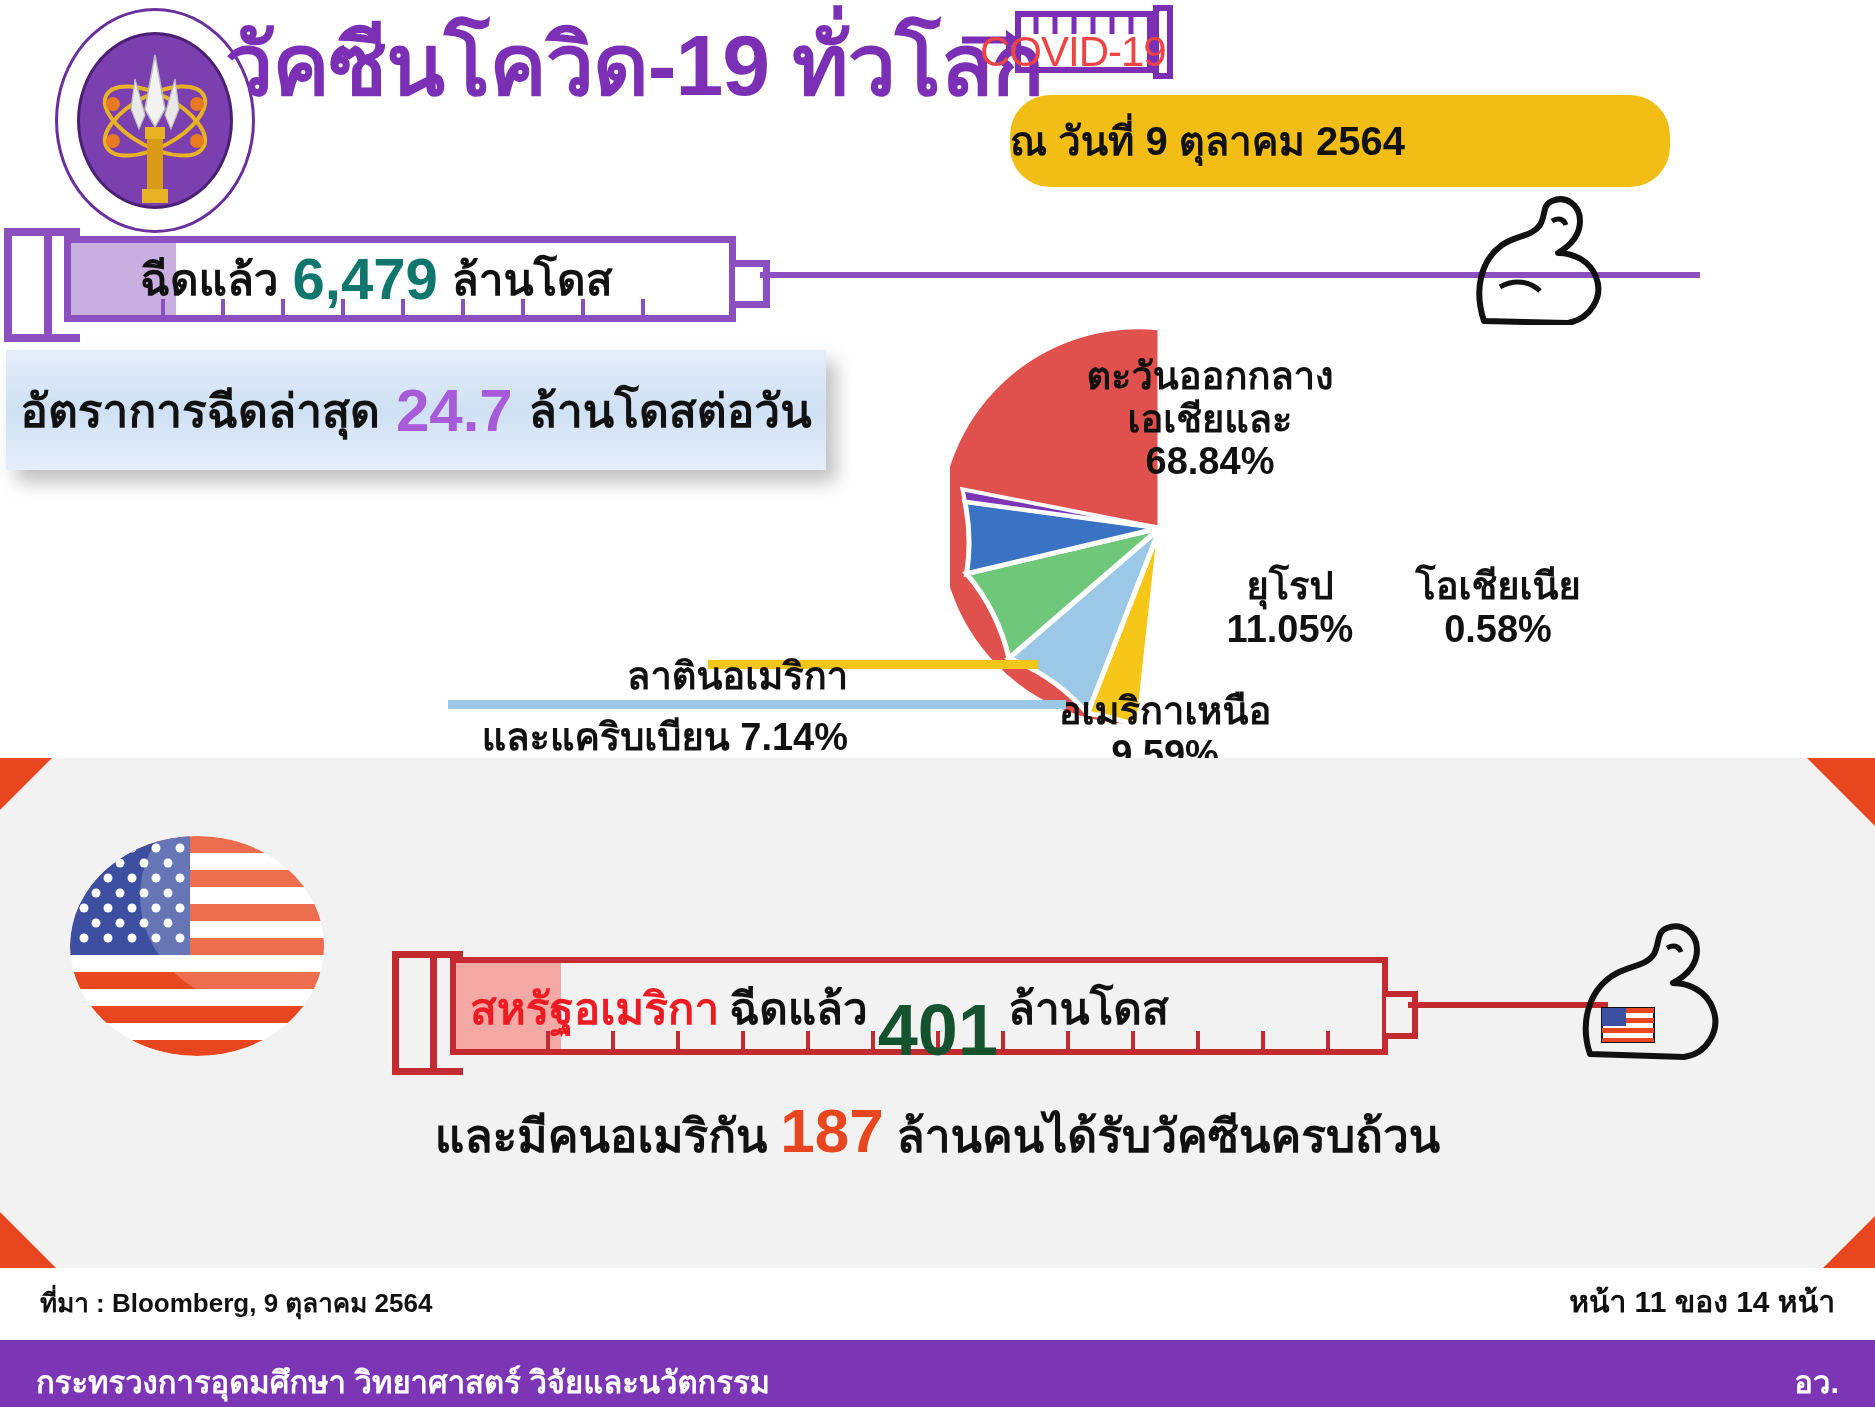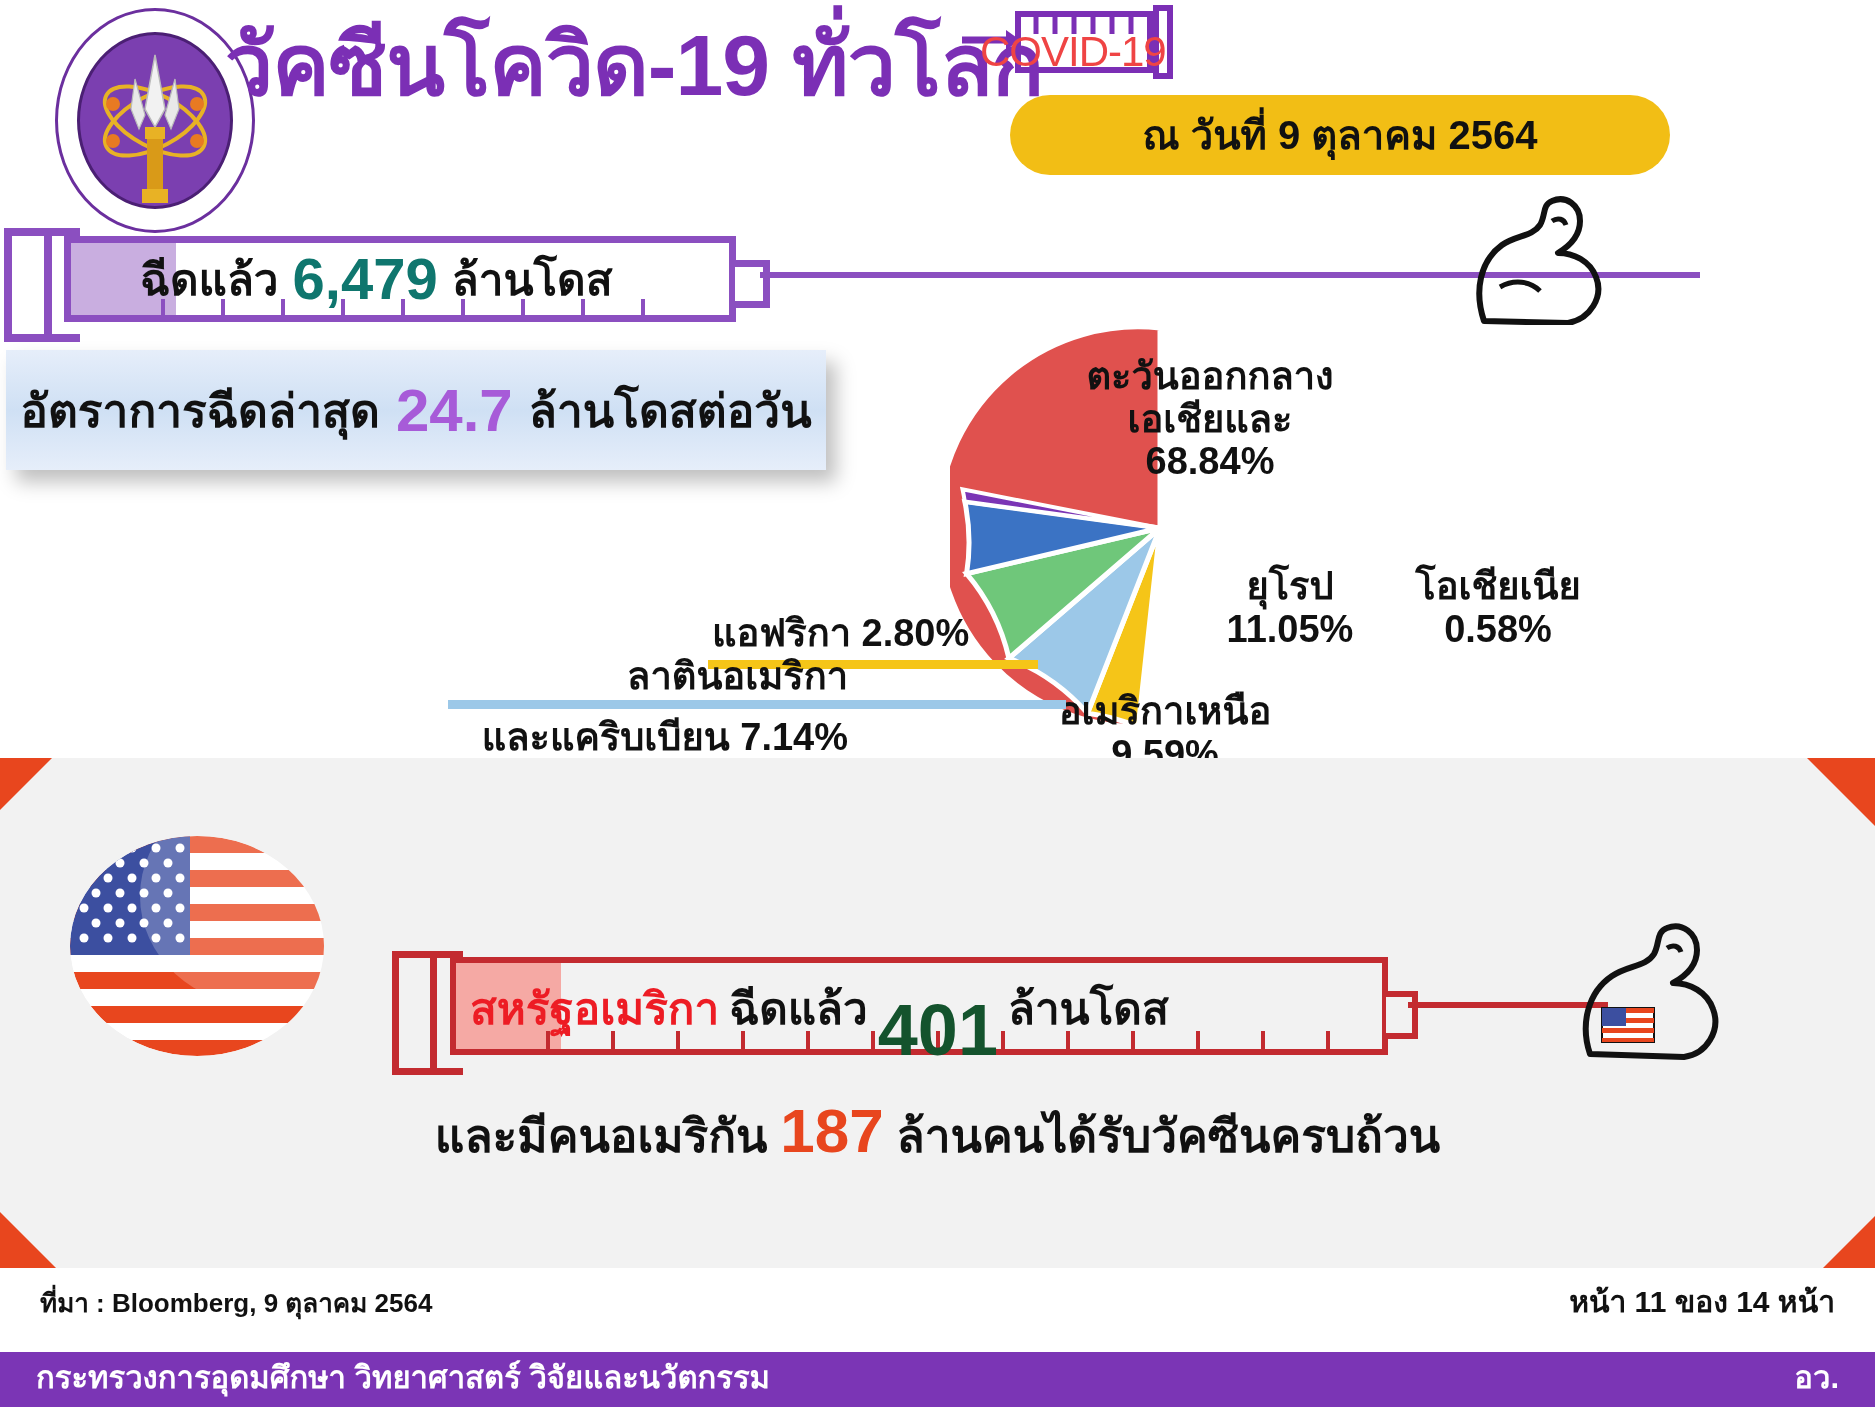--- a/index.html
+++ b/index.html
@@ -37,23 +37,23 @@
     letter-spacing:-1px;white-space:nowrap;line-height:1;
   }
   #covid-syringe{position:absolute;left:960px;top:0px;width:230px;height:95px;}
   #covid-syringe .lbl{
     position:absolute;left:20px;top:28px;font-size:42px;font-weight:normal;
     color:#ef4444;letter-spacing:-1px;
   }
 
   
   #date-pill{
-    position:absolute;left:1010px;top:95px;width:660px;height:80px;
+    position:absolute;left:1010px;top:95px;width:660px;height:92px;
     background:#F2BE15;border-radius:40px;
-    display:flex;align-items:center;justify-content:center;
+    display:flex;align-items:center;
   }
   #date-pill span{font-size:40px;font-weight:bold;color:#111;}
 
   
   #syringe-global{position:absolute;left:0px;top:222px;width:760px;height:110px;}
   .sy-plunger-a{position:absolute;left:4px;top:6px;width:34px;height:98px;border:8px solid #8b4fc0;border-right:none;background:#fff;}
   .sy-plunger-b{position:absolute;left:44px;top:6px;width:28px;height:98px;border:8px solid #8b4fc0;border-right:none;background:#fff;}
   .sy-barrel{
     position:absolute;left:64px;top:14px;width:672px;height:86px;
     border:7px solid #8b4fc0;background:#fff;box-sizing:border-box;
@@ -132,22 +132,22 @@
   #arm-usa{position:absolute;left:1560px;top:920px;width:200px;height:140px;}
   #usa-second-line{
     position:absolute;left:0;top:1095px;width:1875px;text-align:center;
     font-size:46px;font-weight:bold;color:#111;
   }
   #usa-second-line .big{font-size:62px;color:#E8461E;}
 
   
   #source-text{position:absolute;left:40px;top:1282px;font-size:26px;font-weight:bold;color:#111;}
   #page-text{position:absolute;right:40px;top:1278px;font-size:30px;font-weight:bold;color:#111;}
-  #footer-bar{position:absolute;left:0;bottom:0;width:1875px;height:55px;background:#7B35B5;
-    display:flex;align-items:flex-start;justify-content:space-between;padding:0 36px;box-sizing:border-box;}
+  #footer-bar{position:absolute;left:0;bottom:0;width:1875px;height:67px;background:#7B35B5;
+    display:flex;align-items:flex-end;justify-content:space-between;padding:0 36px;box-sizing:border-box;}
   #footer-bar .l{font-size:31px;font-weight:bold;color:#fff;}
   #footer-bar .r{font-size:31px;font-weight:bold;color:#fff;}
 </style>
 </head>
 <body>
 
 <div class="stage">
 
   <div id="logo-block">
     <div class="logo-seal">
@@ -266,21 +266,20 @@
   <div class="pie-lab" id="lab-oceania">
     <div>โอเชียเนีย</div>
     <div>0.58%</div>
   </div>
 
   <div class="pie-lab" id="lab-namerica">
     <div>อเมริกาเหนือ</div>
     <div>9.59%</div>
   </div>
 
-  <div class="pie-lab" id="lab-africa">แอฟริกา 2.80%</div>
   <div class="leader" id="leader-africa"></div>
 
   <div class="pie-lab" id="lab-latam">
     <div>ลาตินอเมริกา</div>
     <div style="margin-top:18px">และแคริบเบียน 7.14%</div>
   </div>
   <div class="leader" id="leader-latam"></div>
 
   <div id="usa-panel">
     <div class="corner-tri-tl"></div>

